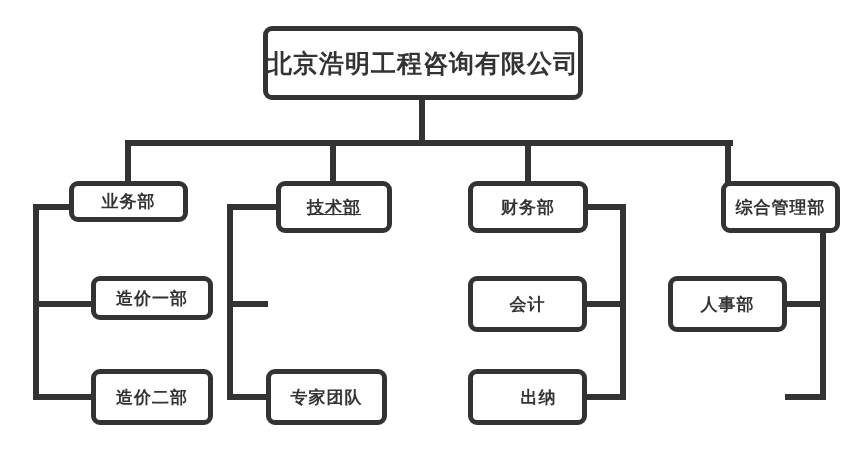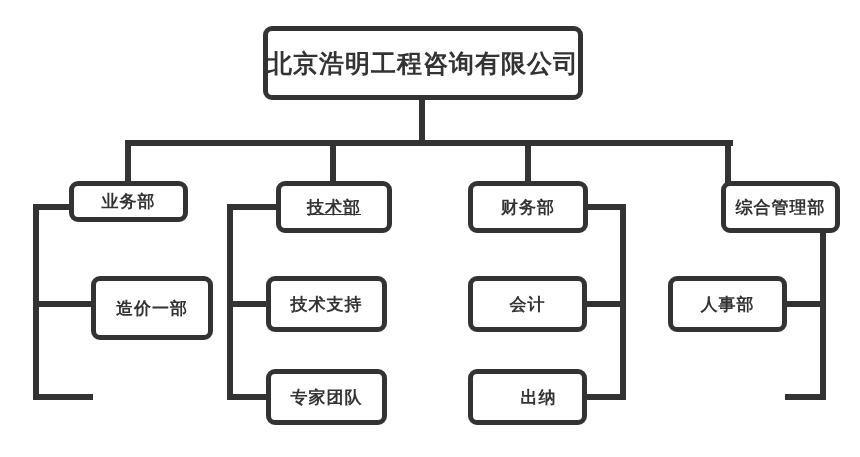--- a/index.html
+++ b/index.html
@@ -87,27 +87,27 @@
   <div class="node dept" style="left:276px; top:181px; width:116px; height:52px;text-decoration:underline;">
     <span>技术部</span>
   </div>
   <div class="node dept" style="left:468px; top:181px; width:120px; height:52px;">
     <span>财务部</span>
   </div>
   <div class="node dept" style="left:673px; top:181px; width:119px; height:52px;margin-left:48px;">
     <span>综合管理部</span>
   </div>
 
-  <div class="node sub" style="left:91px; top:276px; width:122px; height:64px;">
+  <div class="node sub" style="left:91px; top:276px; width:122px; height:44px;">
     <span>造价一部</span>
   </div>
+  <div class="node sub" style="left:91px; top:369px; width:122px; height:56px;">
+    <span>造价二部</span>
+  </div>
 
-  <div class="node sub" style="left:266px; top:276px; width:121px; height:56px;">
-    <span>技术支持</span>
-  </div>
   <div class="node sub" style="left:266px; top:369px; width:121px; height:56px;">
     <span>专家团队</span>
   </div>
 
   <div class="node sub" style="left:468px; top:276px; width:119px; height:56px;">
     <span>会计</span>
   </div>
   <div class="node sub" style="left:468px; top:369px; width:119px; height:56px;padding-left:22px;">
     <span>出纳</span>
   </div>

